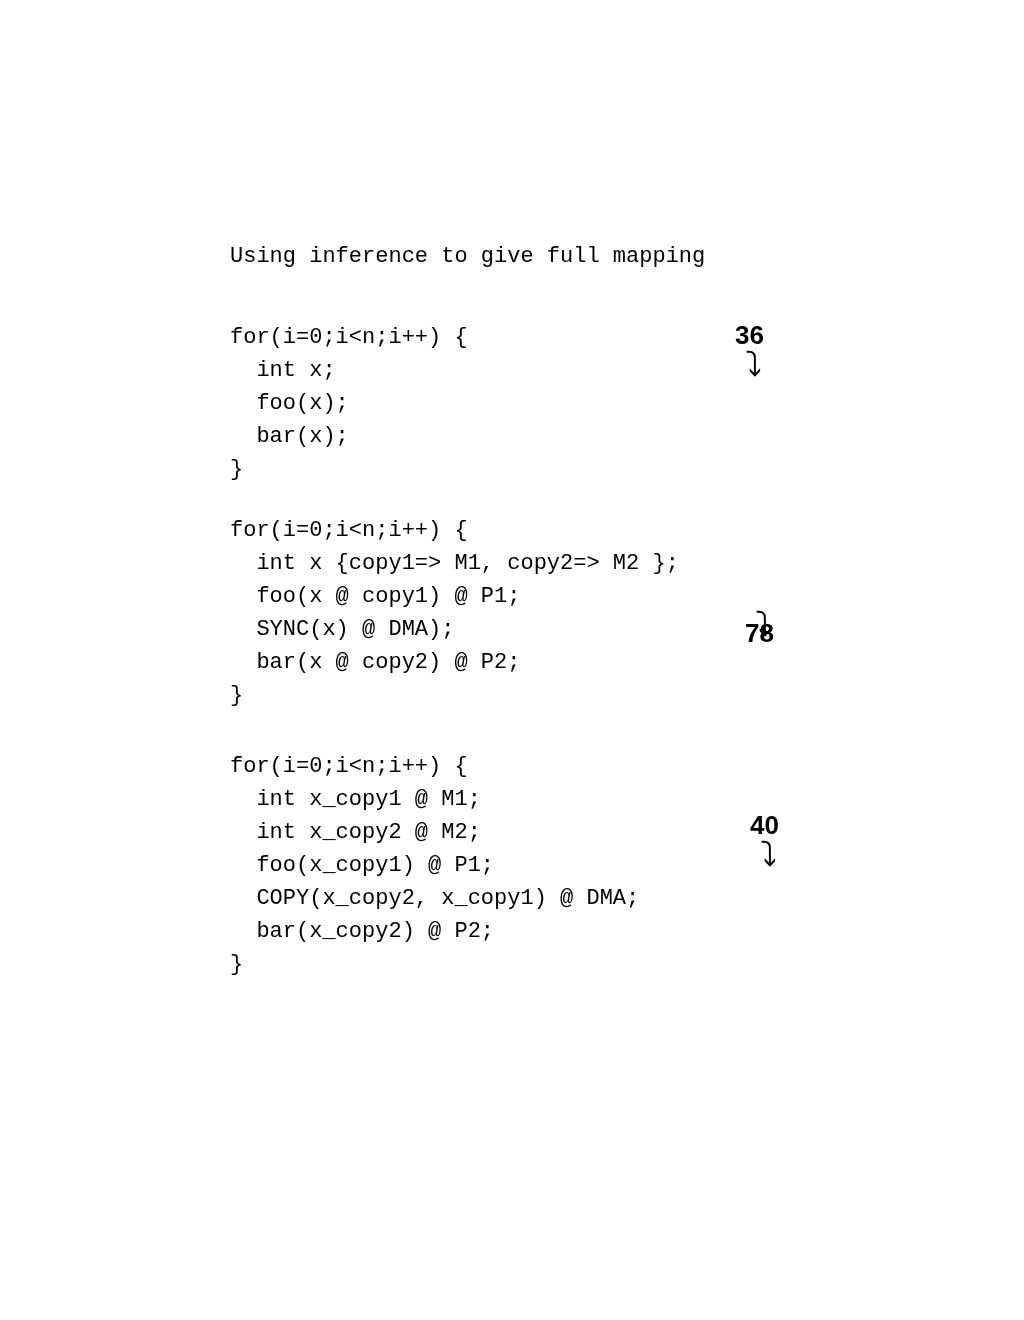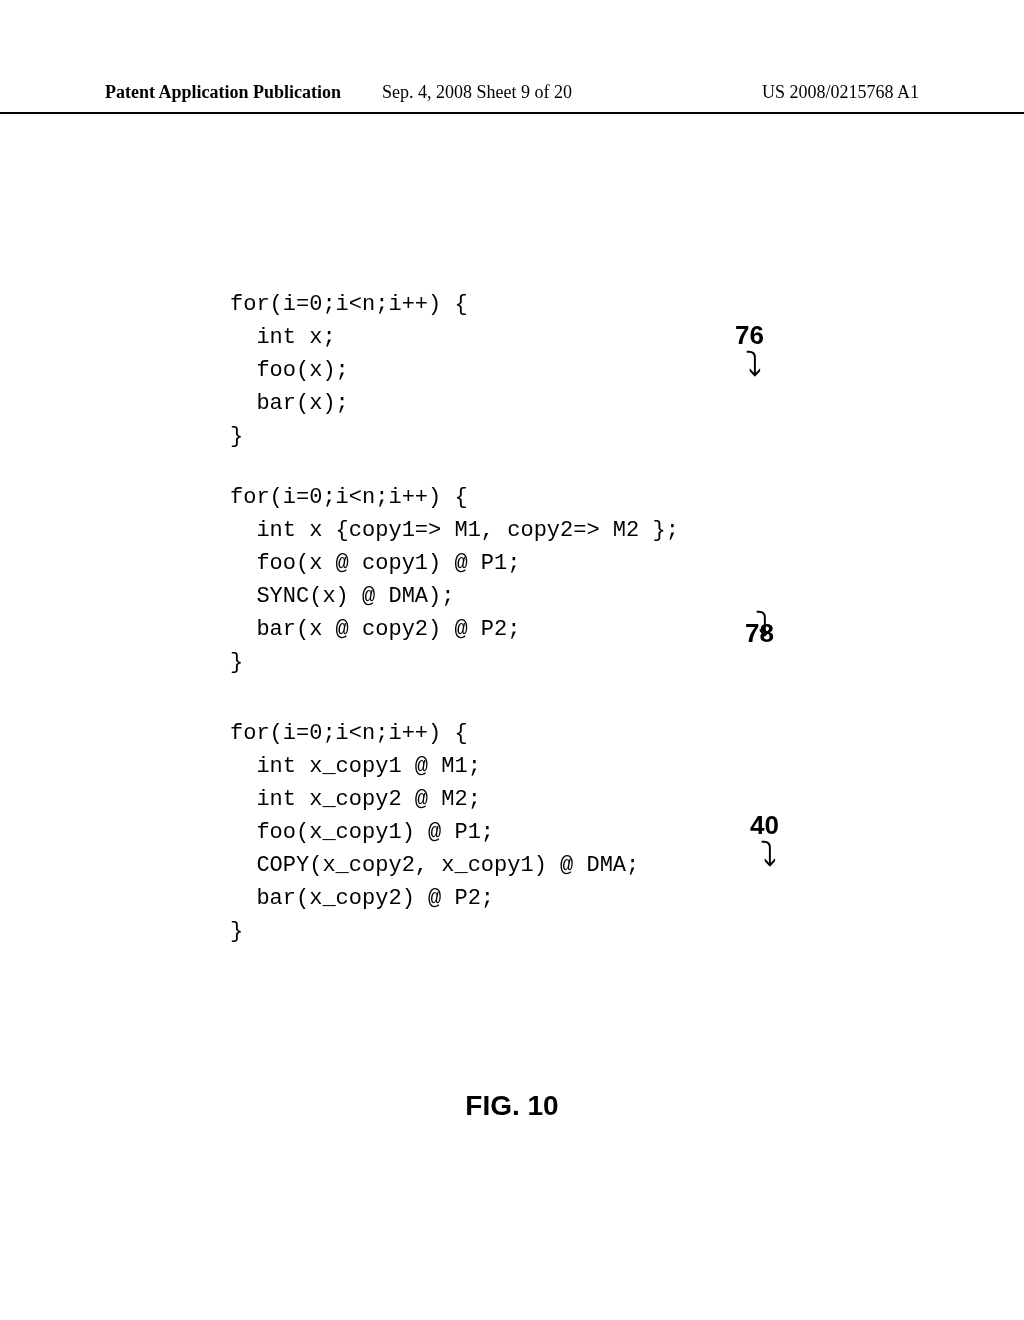--- a/index.html
+++ b/index.html
@@ -77,27 +77,23 @@
     font-family: Arial, Helvetica, sans-serif;
     font-size: 28px;
     font-weight: bold;
   }
 </style>
 </head>
 <body>
 
 <div class="page">
 
-  <div class="header">
-    <div class="header-left">Patent Application Publication</div>
-    <div class="header-mid">Sep. 4, 2008   Sheet 9 of 20</div>
-    <div class="header-right">US 2008/0215768 A1</div>
-  </div>
 
   <div class="content">
+    <pre class="code">Using inference to give full mapping</pre>
     <div style="height:48px"></div>
     <pre class="code">for(i=0;i&lt;n;i++) {
   int x;
   foo(x);
   bar(x);
 }</pre>
     <div style="height:28px"></div>
     <pre class="code">for(i=0;i&lt;n;i++) {
   int x {copy1=&gt; M1, copy2=&gt; M2 };
   foo(x @ copy1) @ P1;
@@ -107,24 +103,23 @@
     <div style="height:38px"></div>
     <pre class="code">for(i=0;i&lt;n;i++) {
   int x_copy1 @ M1;
   int x_copy2 @ M2;
   foo(x_copy1) @ P1;
   COPY(x_copy2, x_copy1) @ DMA;
   bar(x_copy2) @ P2;
 }</pre>
   </div>
 
-  <div class="callout" style="top:320px; left:735px;">76</div>
+  <div class="callout" style="top:320px; left:735px;">36</div>
   <div class="curl" style="top:350px; left:745px;">⤵</div>
 
   <div class="callout" style="top:580px; left:745px;margin-top:38px;">78</div>
   <div class="curl" style="top:610px; left:755px;">⤵</div>
 
   <div class="callout" style="top:810px; left:750px;">40</div>
   <div class="curl" style="top:840px; left:760px;">⤵</div>
 
-  <div class="fig-caption">FIG. 10</div>
 
 </div>
 
 </body></html>

